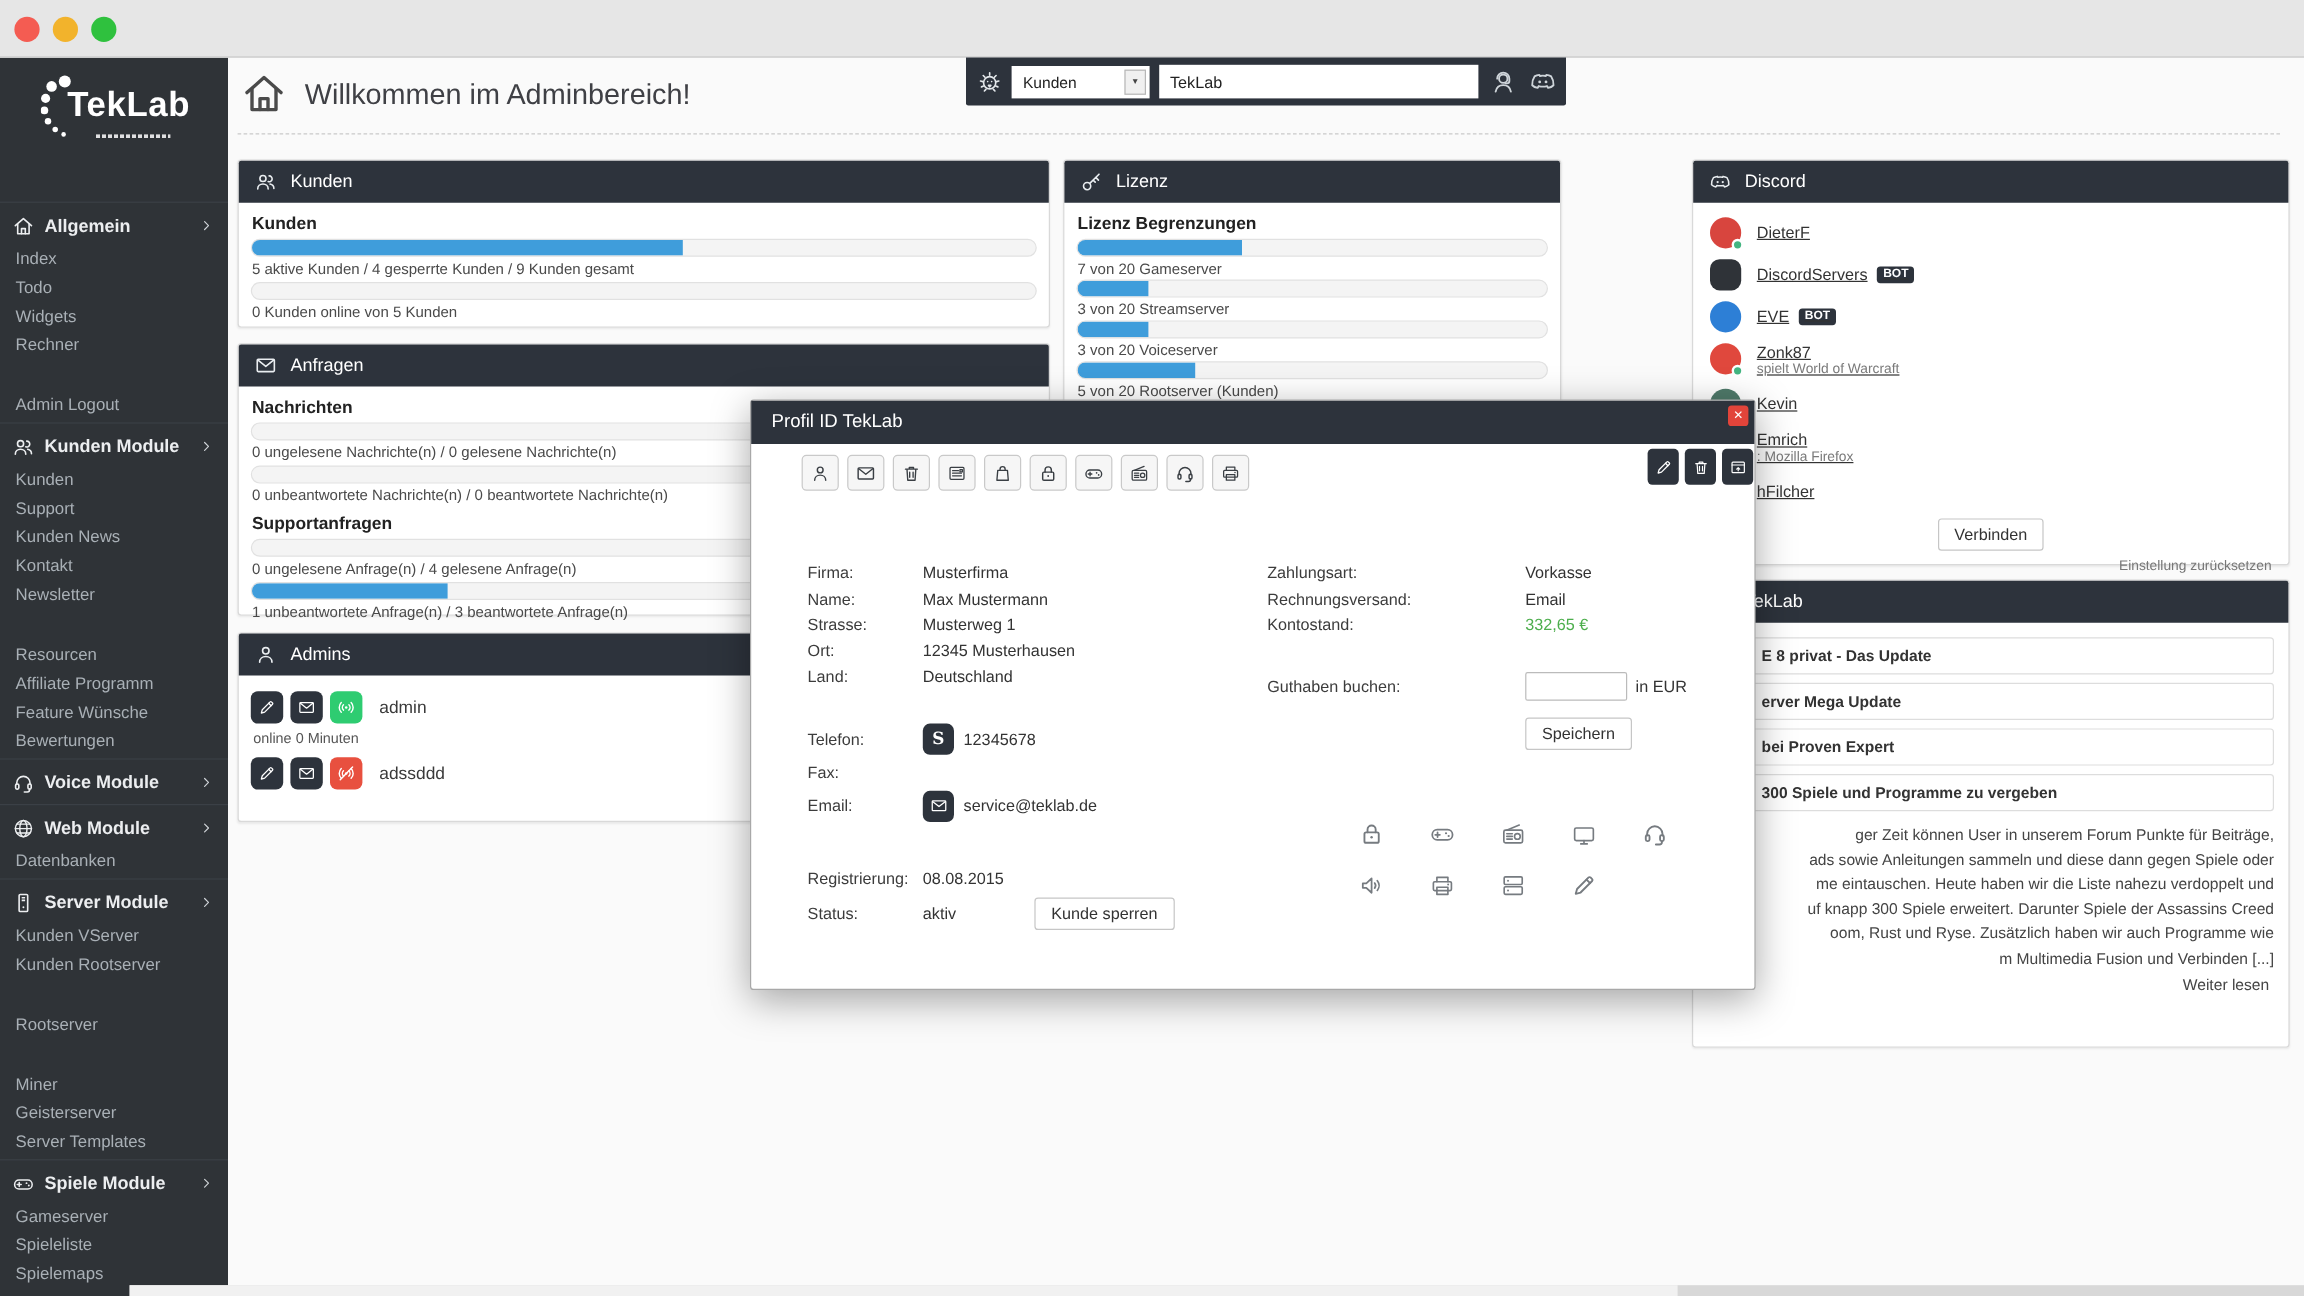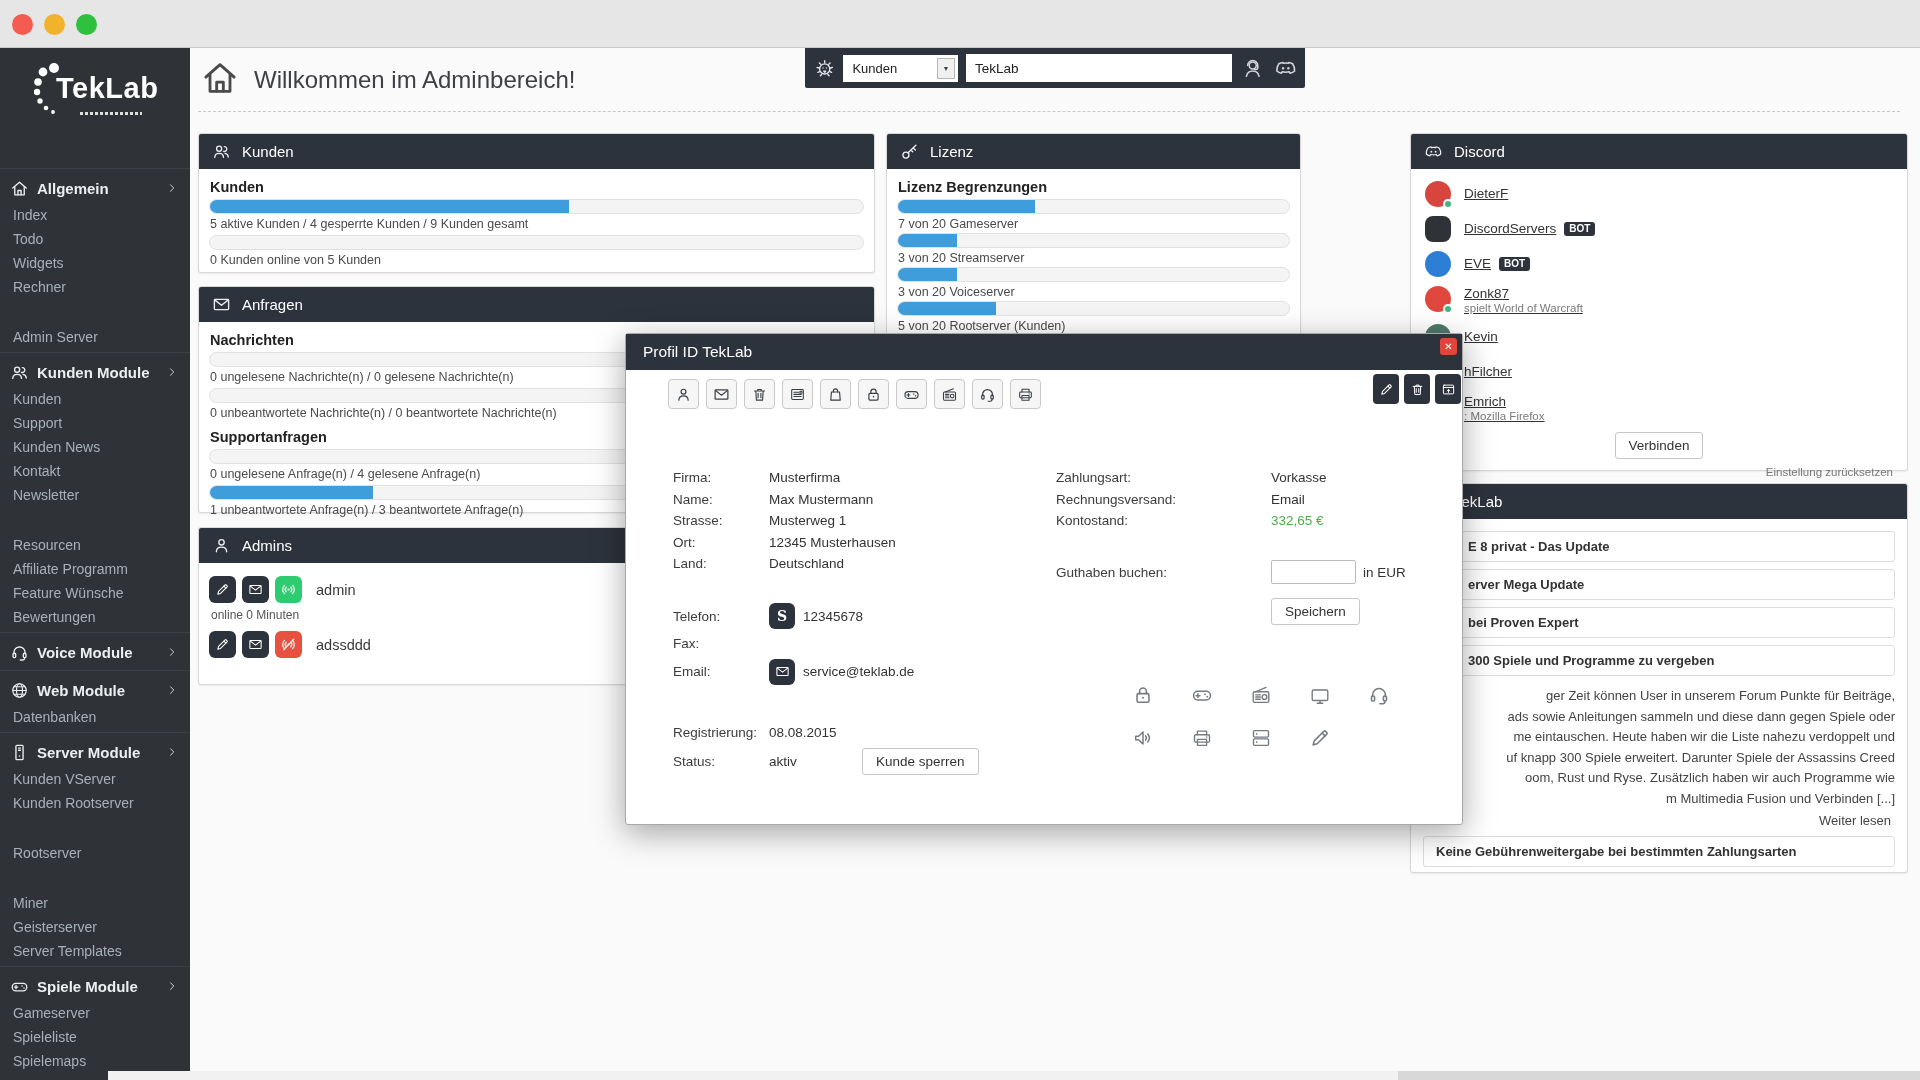--- a/index.html
+++ b/index.html
@@ -350,21 +350,21 @@
     <span class="lbl">Allgemein</span>
     <svg class="chev">
         <use href="#i-chev"></use>
       </svg>
   </div>
   <div class="nav-item">Index</div>
   <div class="nav-item">Todo</div>
   <div class="nav-item">Widgets</div>
   <div class="nav-item">Rechner</div>
   <div class="gap"></div>
-  <div class="nav-item">Admin Server</div>
+  <div class="nav-item">Admin Logout</div>
 
   <div class="nav-divider" style="margin-top:3px"></div>
   <div class="nav-module">
     <svg class="ic">
         <use href="#i-users"></use>
       </svg>
     <span class="lbl">Kunden Module</span>
     <svg class="chev">
         <use href="#i-chev"></use>
       </svg>
@@ -655,32 +655,32 @@
       </div>
     </div>
     <div class="drow">
       <div class="avatar" style="background: rgb(79, 122, 106);">
           <div class="odot"></div>
         </div>
       <div class="dmain">
           <div class="dname">Kevin</div>
         </div>
     </div>
-    <div class="drow">
-      <div class="avatar" style="background: rgb(154, 160, 166);"></div>
-      <div class="dmain">
-          <div class="dname">hFilcher</div>
-        </div>
-    </div>
     <div class="drow subbed">
       <div class="avatar" style="background: rgb(176, 124, 79);"></div>
       <div class="dmain">
         <div class="dname">Emrich</div>
         <div class="dsub">: Mozilla Firefox</div>
       </div>
+    </div>
+    <div class="drow">
+      <div class="avatar" style="background: rgb(154, 160, 166);"></div>
+      <div class="dmain">
+          <div class="dname">hFilcher</div>
+        </div>
     </div>
     <div class="connect-wrap">
       <button class="btn">Verbinden</button>
     </div>
     <div class="reset-link">Einstellung zurücksetzen</div>
   </div>
 </div>
 
 <div class="panel" style="left:1410px;top:483px;width:498px;height:390px">
   <div class="panel-h">
@@ -696,21 +696,20 @@
     <div class="news-item shifted">300 Spiele und Programme zu vergeben</div>
     <div class="article">
       <div>ger Zeit können User in unserem Forum Punkte für Beiträge,</div>
       <div>ads sowie Anleitungen sammeln und diese dann gegen Spiele oder</div>
       <div>me eintauschen. Heute haben wir die Liste nahezu verdoppelt und</div>
       <div>uf knapp 300 Spiele erweitert. Darunter Spiele der Assassins Creed</div>
       <div>oom, Rust und Ryse. Zusätzlich haben wir auch Programme wie</div>
       <div>m Multimedia Fusion und Verbinden [...]</div>
     </div>
     <div class="read-more">Weiter lesen</div>
-    <div class="news-item" style="margin-bottom:0">Keine Gebührenweitergabe bei bestimmten Zahlungsarten</div>
   </div>
 </div>
 
 <div class="modal">
   <div class="modal-h">
     <span>Profil ID TekLab</span>
   </div>
   <div class="modal-close">✕</div>
 
   <div class="tabs">

